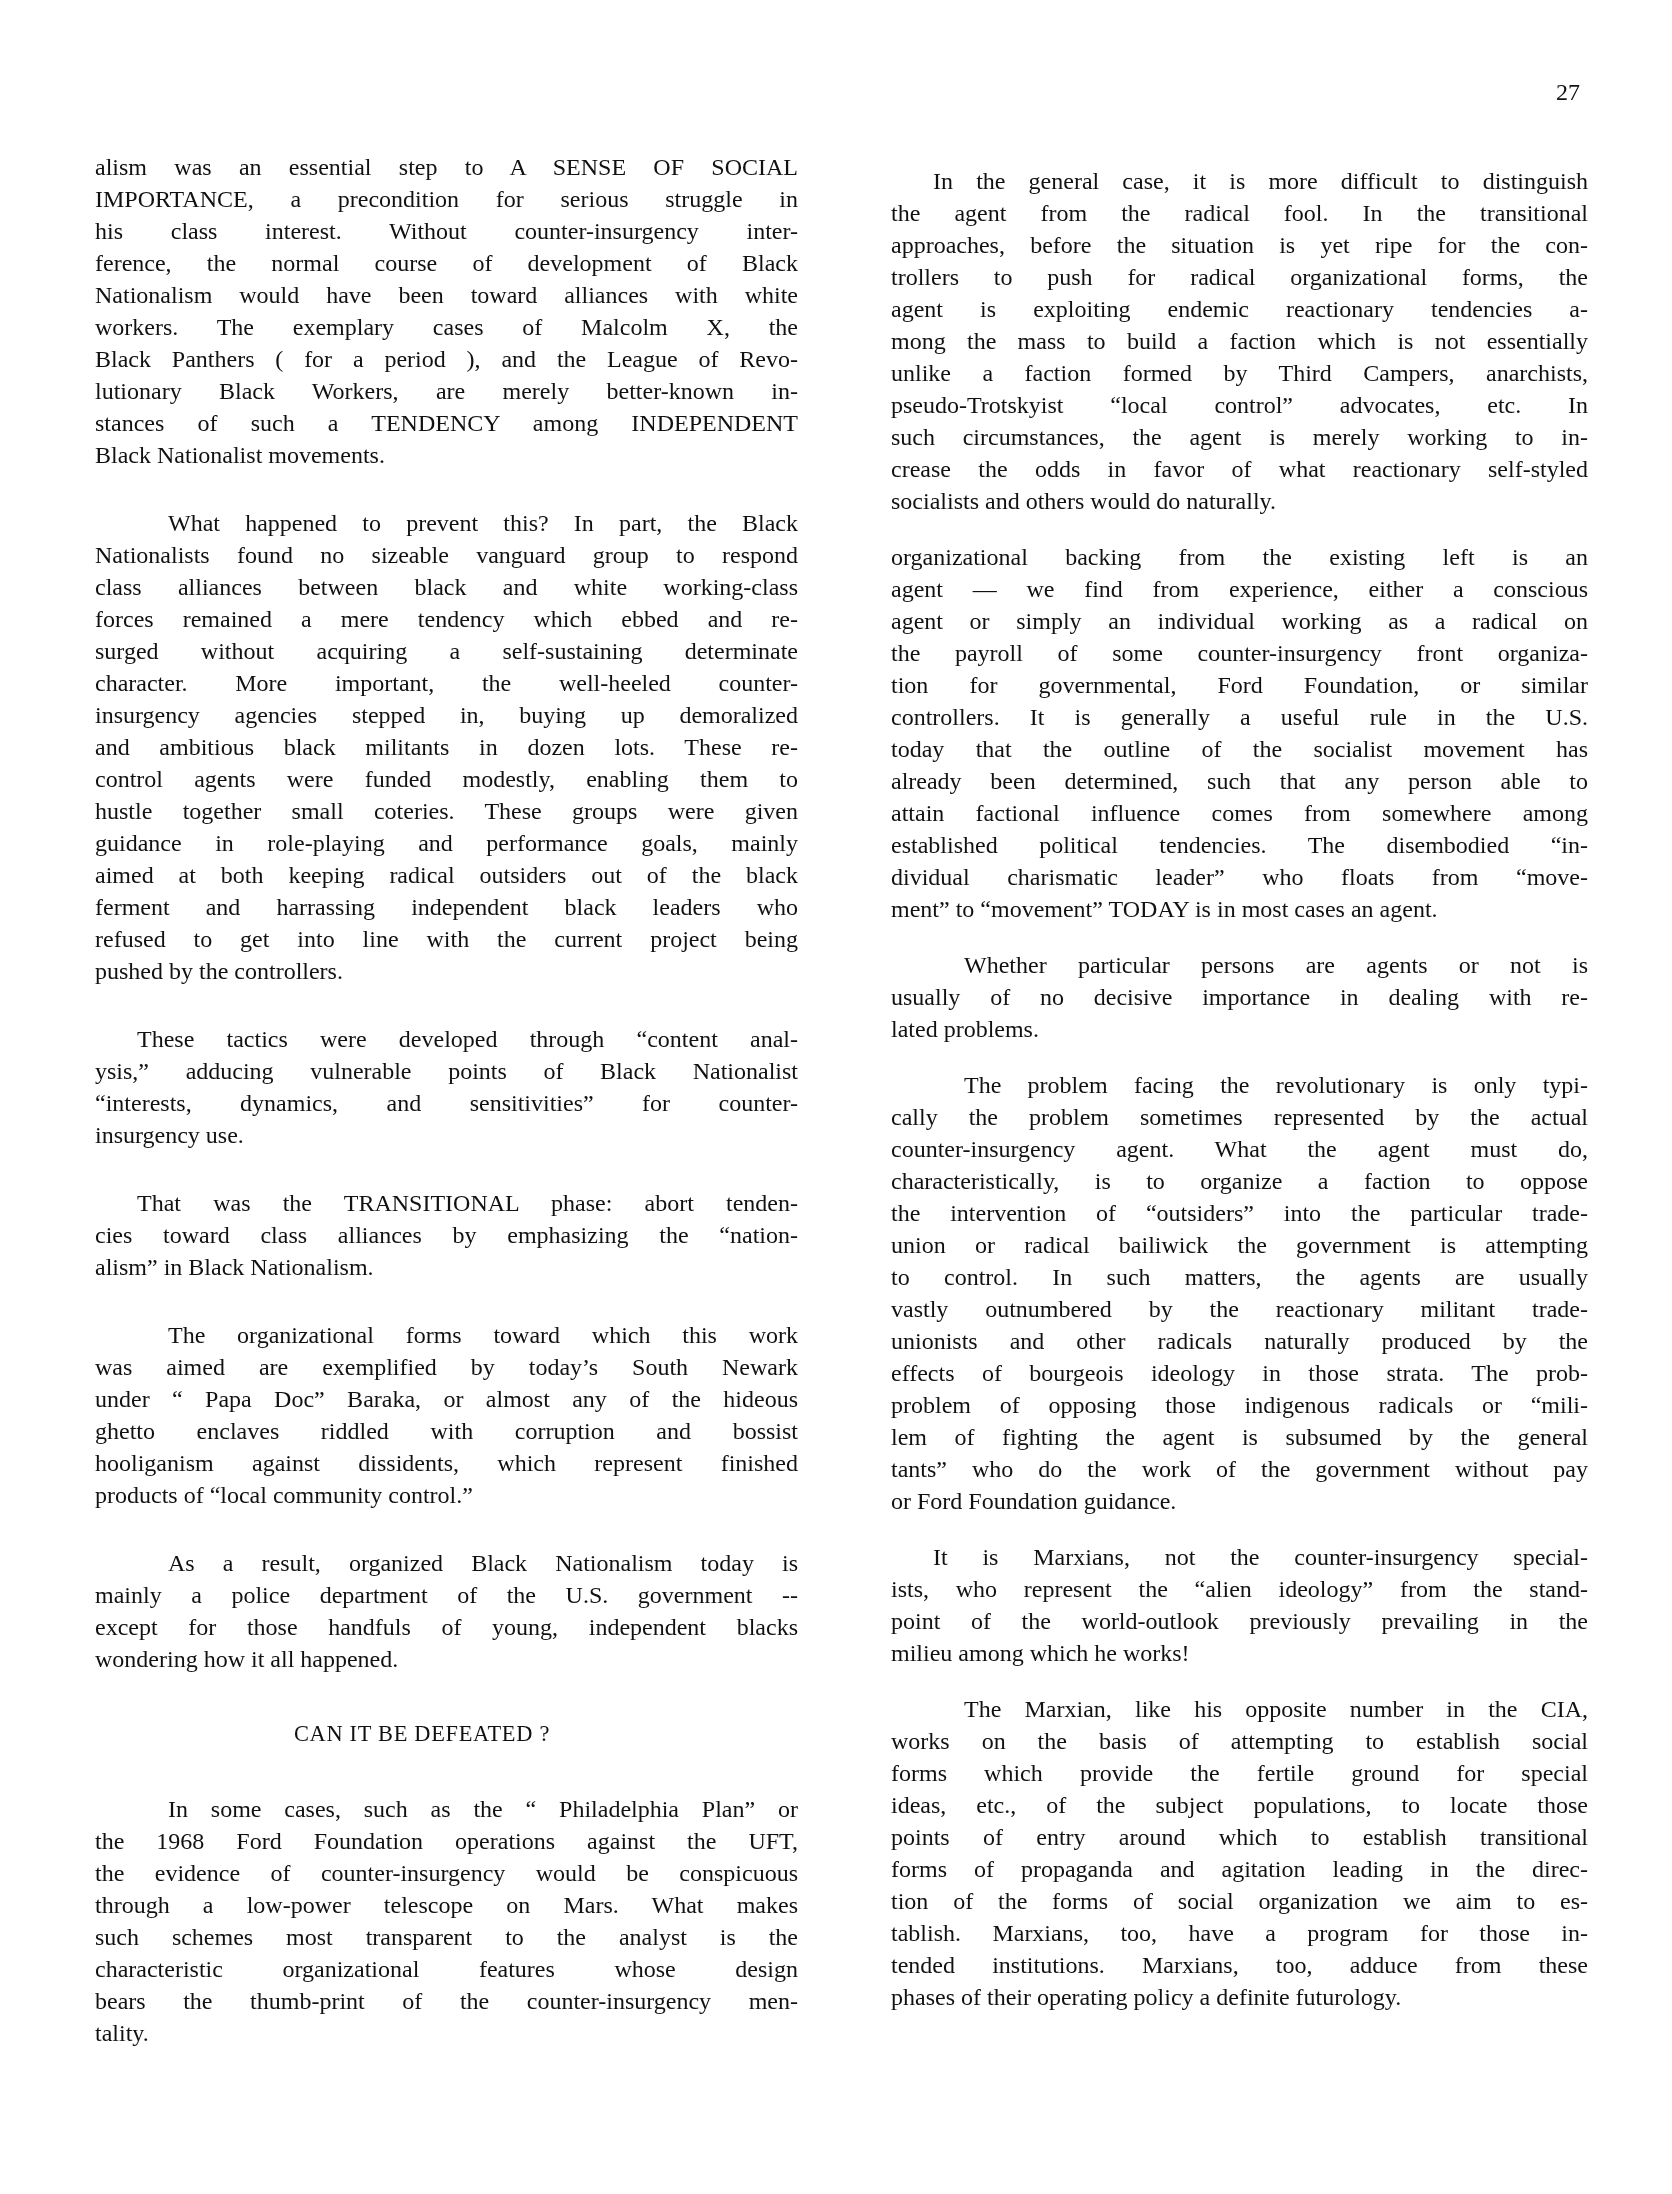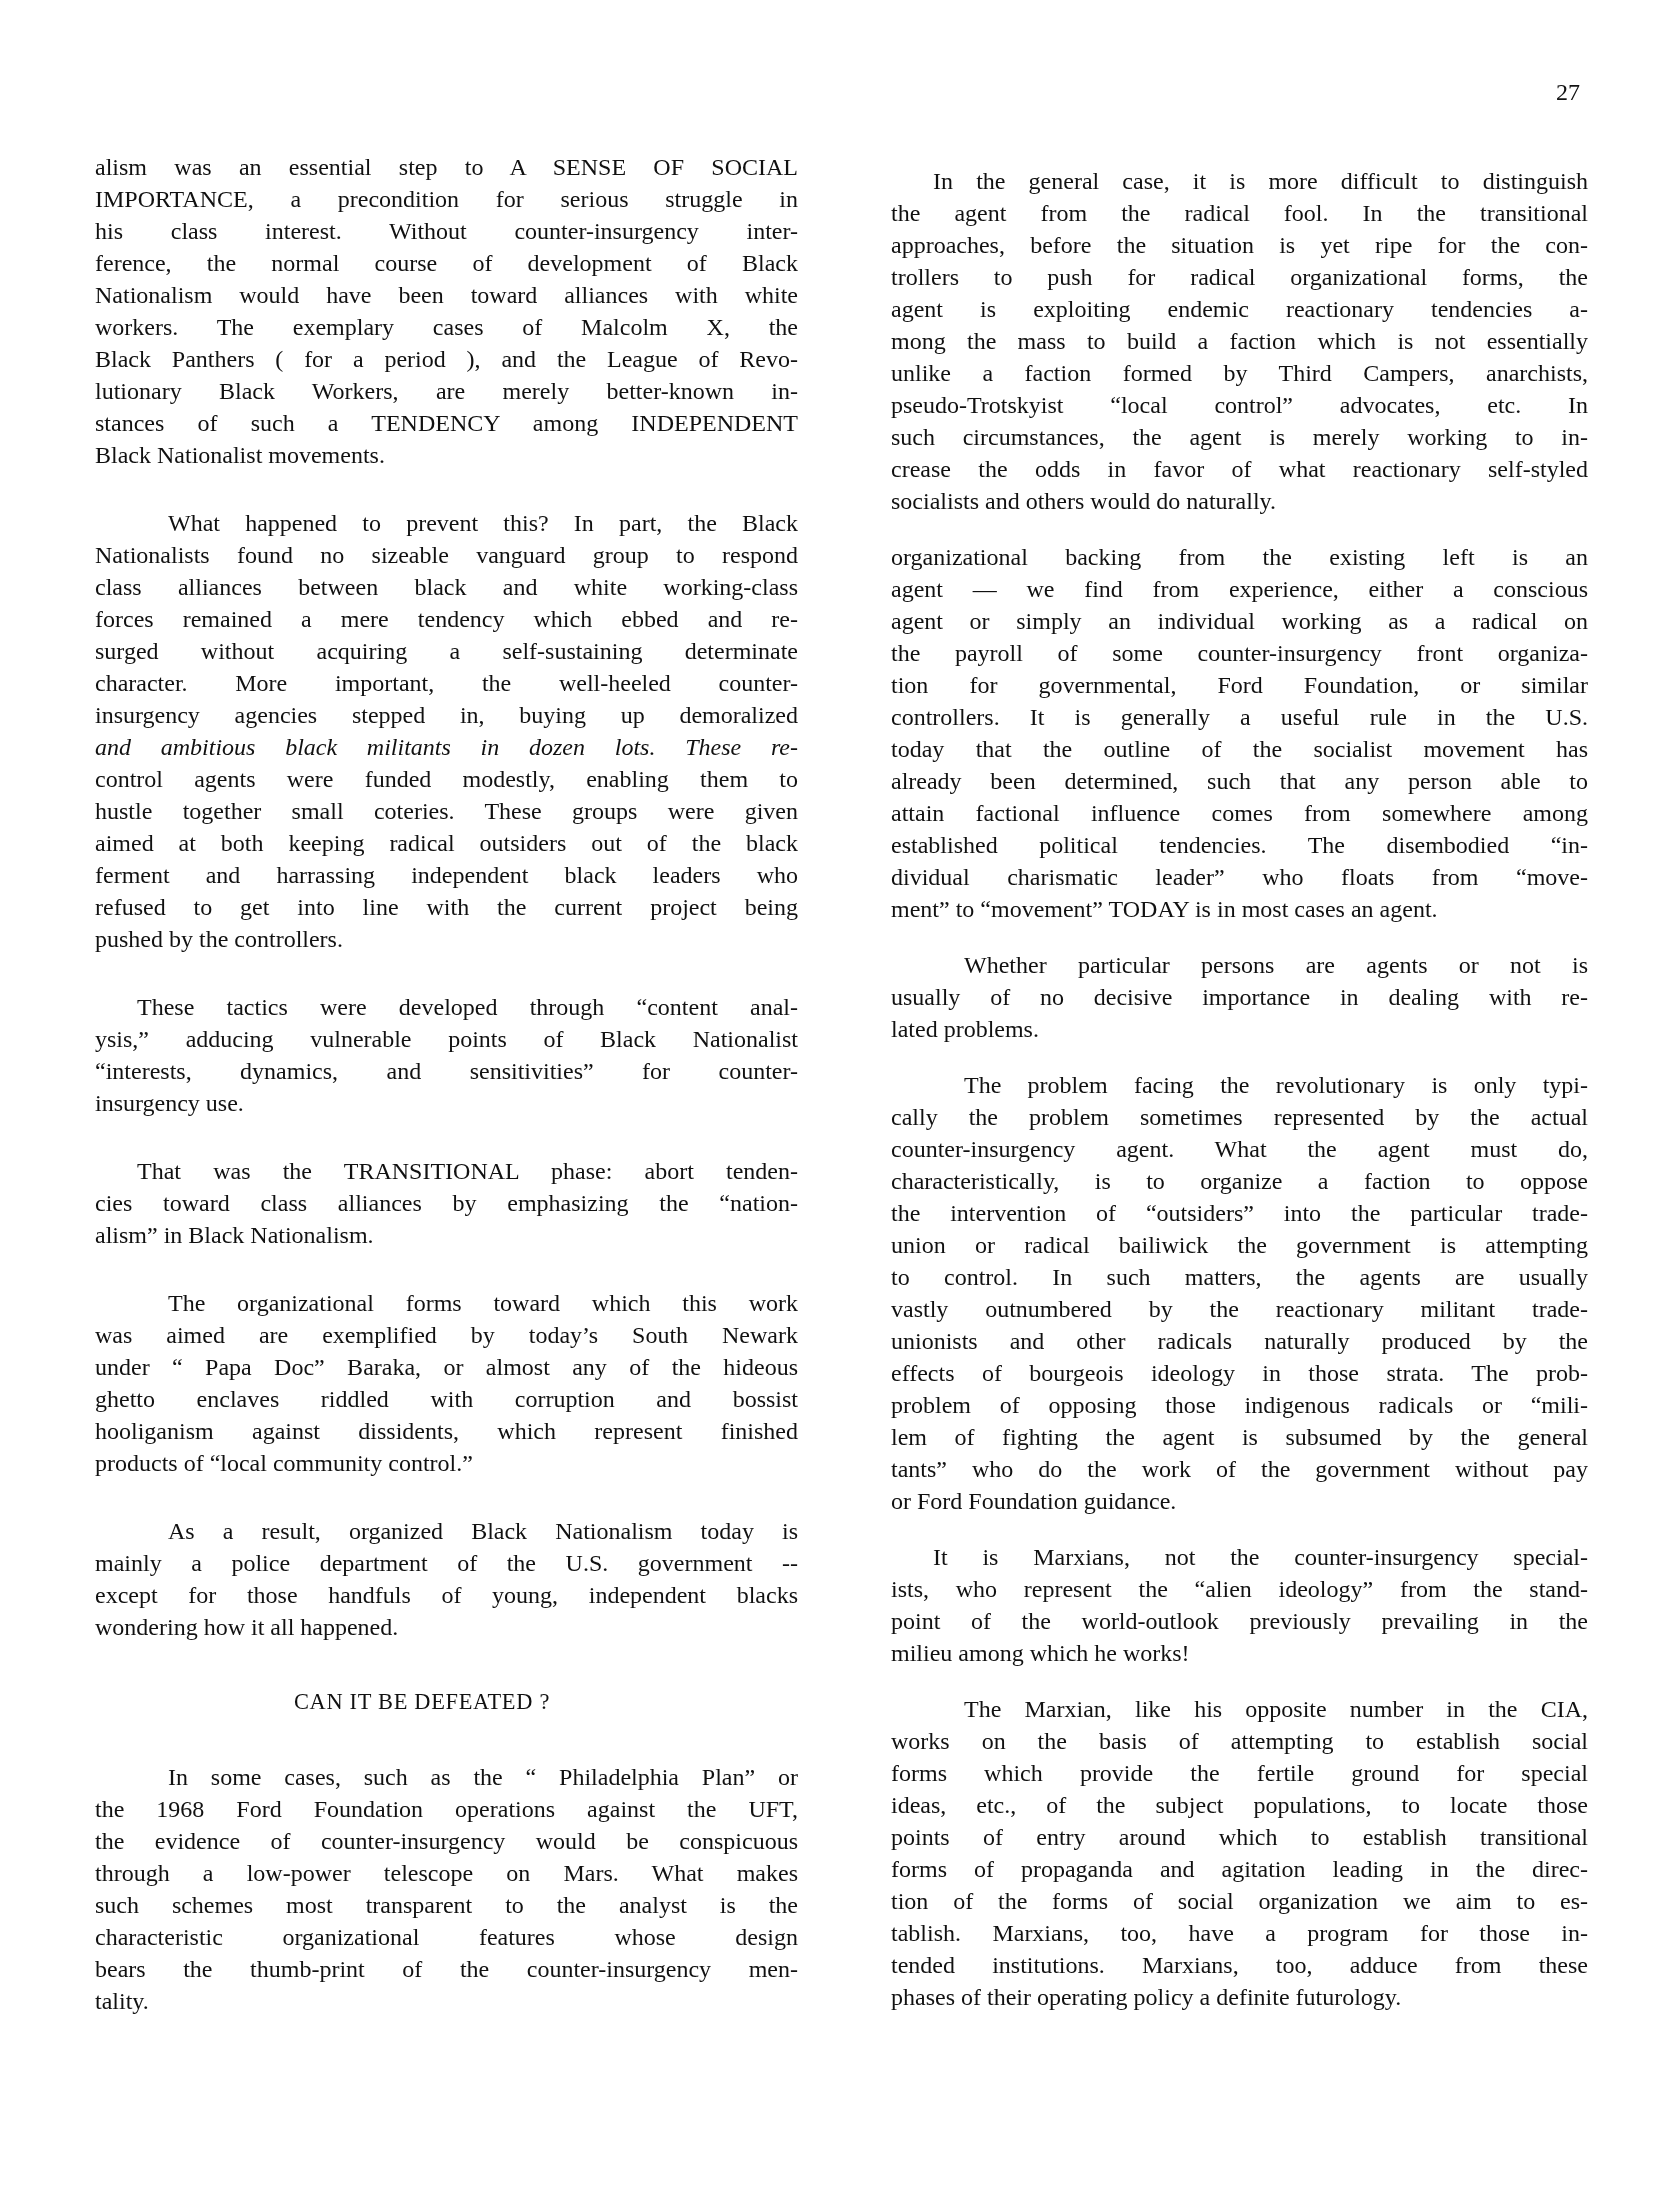--- a/index.html
+++ b/index.html
@@ -68,23 +68,24 @@
         <span class="line last">Black Nationalist movements.</span>
       </p>
       <p class="para">
         <span class="line indent-2"><span style="white-space: nowrap; word-spacing: 0px;">What happened to prevent this? In part, the Black</span></span>
         <span class="line"><span style="white-space: nowrap; word-spacing: 0px;">Nationalists found no sizeable vanguard group to respond</span></span>
         <span class="line"><span style="white-space: nowrap; word-spacing: 0px;">class alliances between black and white working-class</span></span>
         <span class="line"><span style="white-space: nowrap; word-spacing: 0px;">forces remained a mere tendency which ebbed and re-</span></span>
         <span class="line"><span style="white-space: nowrap; word-spacing: 0px;">surged without acquiring a self-sustaining determinate</span></span>
         <span class="line"><span style="white-space: nowrap; word-spacing: 0px;">character. More important, the well-heeled counter-</span></span>
         <span class="line"><span style="white-space: nowrap; word-spacing: 0px;">insurgency agencies stepped in, buying up demoralized</span></span>
-        <span class="line"><span style="white-space: nowrap; word-spacing: 0px; font-style: italic;">and ambitious black militants in dozen lots. These re-</span></span>
+        <span class="line"><span style="white-space: nowrap; word-spacing: 0px;">and ambitious black militants in dozen lots. These re-</span></span>
         <span class="line"><span style="white-space: nowrap; word-spacing: 0px;">control agents were funded modestly, enabling them to</span></span>
         <span class="line"><span style="white-space: nowrap; word-spacing: 0px;">hustle together small coteries. These groups were given</span></span>
+        <span class="line"><span style="white-space: nowrap; word-spacing: 0px;">guidance in role-playing and performance goals, mainly</span></span>
         <span class="line"><span style="white-space: nowrap; word-spacing: 0px;">aimed at both keeping radical outsiders out of the black</span></span>
         <span class="line"><span style="white-space: nowrap; word-spacing: 0px;">ferment and harrassing independent black leaders who</span></span>
         <span class="line"><span style="white-space: nowrap; word-spacing: 0px;">refused to get into line with the current project being</span></span>
         <span class="line last">pushed by the controllers.</span>
       </p>
       <p class="para">
         <span class="line indent-1"><span style="white-space: nowrap; word-spacing: 0px;">These tactics were developed through “content anal-</span></span>
         <span class="line"><span style="white-space: nowrap; word-spacing: 0px;">ysis,” adducing vulnerable points of Black Nationalist</span></span>
         <span class="line"><span style="white-space: nowrap; word-spacing: 0px;">“interests, dynamics, and sensitivities” for counter-</span></span>
         <span class="line last">insurgency use.</span>

